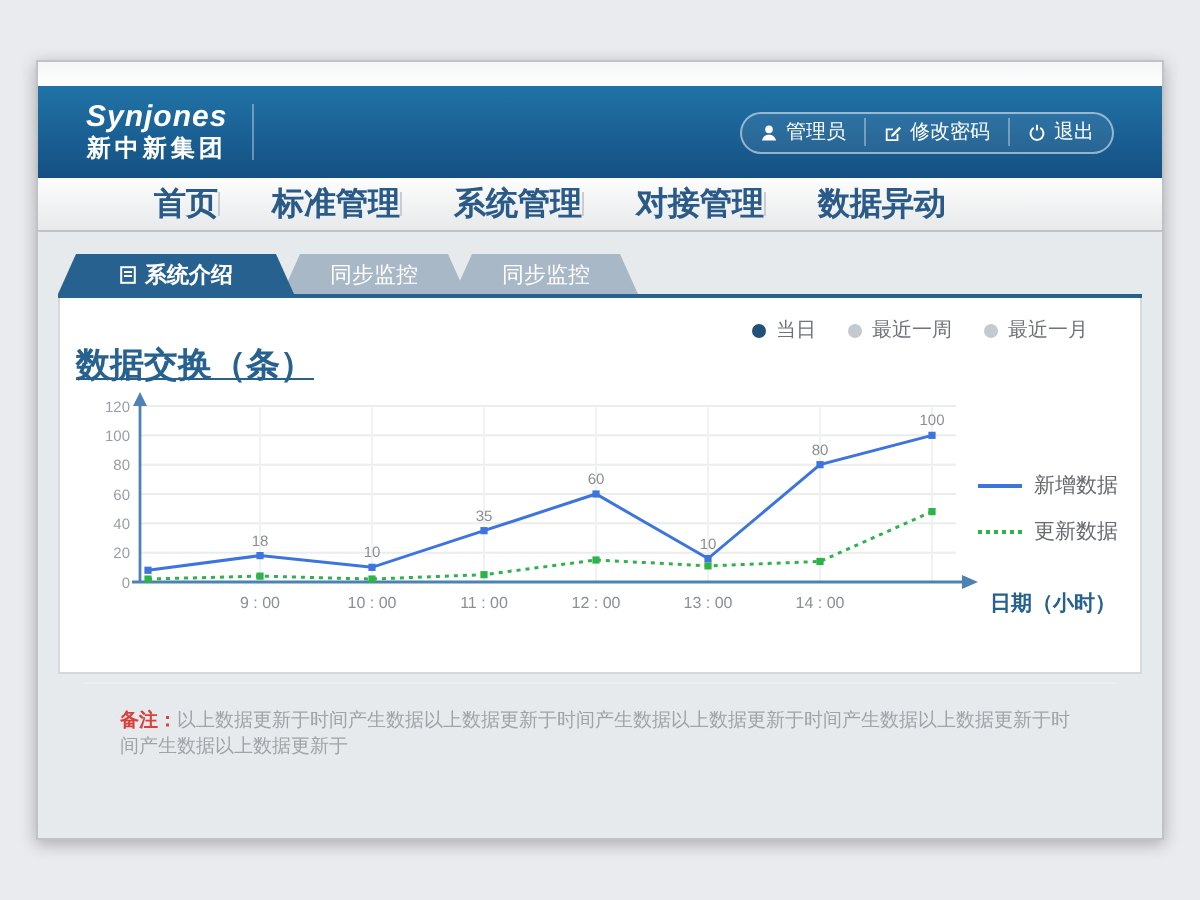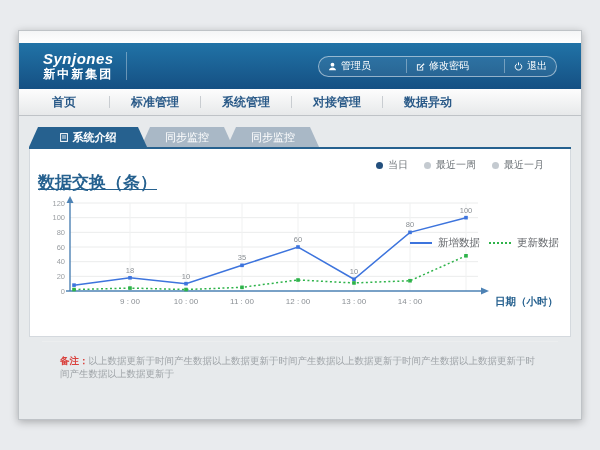--- a/index.html
+++ b/index.html
@@ -24,29 +24,29 @@
   .logo-en { font-size:15px; font-weight:bold; font-style:italic; letter-spacing:.5px; }
   .logo-cn { font-size:12px; font-weight:bold; letter-spacing:2px; }
   .hdr-sep { width:1px; height:28px; background:rgba(255,255,255,.35); margin-right:12px; }
   .app-title { font-size:15px; color:#eef5fb; letter-spacing:1px; }
   .user-pill {
     margin-left:auto; display:flex; align-items:center; height:21px;
     border:1px solid rgba(255,255,255,.5); border-radius:11px;
     background:rgba(255,255,255,.07); font-size:10px;
   }
   .user-item { display:flex; align-items:center; gap:4px; padding:0 9px; cursor:pointer; }
-  .user-item + .user-item { border-left:1px solid rgba(255,255,255,.35);margin-left:26px; }
+  .user-item + .user-item { border-left:1px solid rgba(255,255,255,.35); }
   .user-item svg { width:9px; height:9px; display:block; }
   
   .nav {
     height:27px; background:linear-gradient(#fdfdfd,#e7e9ea);
     border-bottom:1px solid #bfc3c7; display:flex; align-items:center;
   }
   .nav-item {
-    width:90px; text-align:center; font-size:12px; font-weight:bold;
+    width:90px; text-align:right; font-size:16px; font-weight:bold;
     color:#2a5a88; cursor:pointer; line-height:27px;
   }
   .nav-sep { width:1px; height:12px; background:#c9cdd1; }
   
   .content { padding:13px 10px 0 10px; }
   .tabs { display:flex; align-items:flex-end; height:20px;
           border-bottom:2px solid #26618f; }
   .tab {
     height:20px; color:#fff; font-size:11px; display:flex; align-items:center;
     justify-content:center; gap:5px; cursor:pointer;
@@ -60,21 +60,21 @@
     border:1px solid #d4d9de; border-top:none;
   }
   
   .radios { position:absolute; top:9px; right:26px; display:flex; gap:16px; }
   .radio { display:flex; align-items:center; gap:5px; font-size:10px; color:#6d7378; cursor:pointer; }
   .dot { width:7px; height:7px; border-radius:50%; background:#c4cad0; }
   .radio.sel .dot { background:#234f7d; }
   
   .y-title { position:absolute; top:22px; left:8px; font-size:17px; font-weight:bold; color:#26618f;text-decoration:underline; }
   .chart-svg { position:absolute; top:44px; left:10px; }
-  .legend { position:absolute; top:87px; right:11px; display:flex; flex-direction:row; gap:9px; }
+  .legend { position:absolute; top:87px; right:11px; display:flex; flex-direction:column; gap:9px; }
   .lg-item { display:flex; align-items:center; gap:6px; font-size:10.5px; color:#66696d; }
   .lg-line { width:22px; height:0; border-top:2px solid #3d74dd; }
   .lg-line.dotted { border-top-style:dotted; border-top-color:#2eb34a; }
   
   .note-sep { position:absolute; left:12px; right:12px; top:192px; border-top:1px solid #eceeef; }
   .note { position:absolute; top:205px; left:30px; right:28px; font-size:9.5px; color:#9fa4a8; line-height:1.4; }
   .note b { color:#d9413d; font-weight:bold; }
 </style>
 </head>
 <body>

